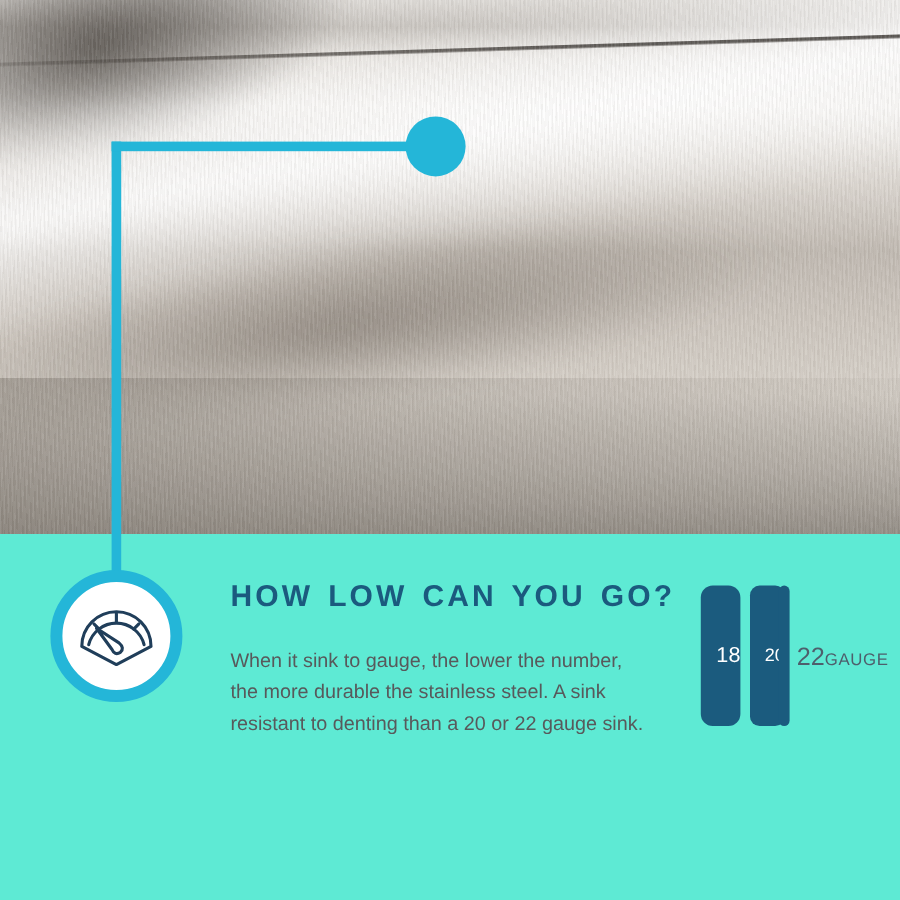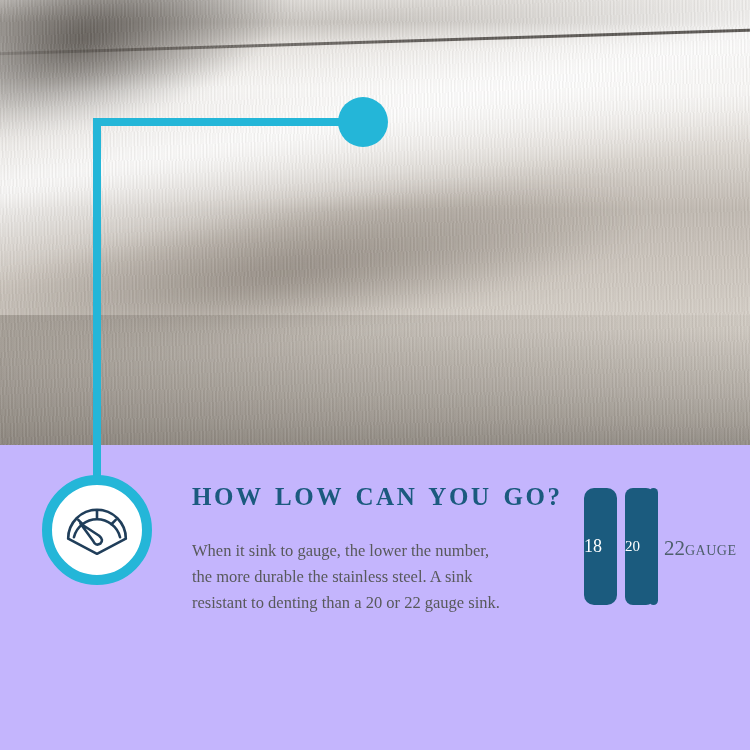--- a/index.html
+++ b/index.html
@@ -1,18 +1,18 @@
 <!DOCTYPE html>
 <html><head>
 <meta charset="utf-8">
 <style>
   html,body { margin:0; padding:0; background:#fff; }
   .canvas {
     position:relative; width:750px; height:750px; overflow:hidden;
-    background:#c4b5fd; font-family:Liberation Serif, serif;
+    background:#5eead4; font-family:Liberation Sans, sans-serif;
   }
 
   
   .photo {
     position:absolute; left:0; top:0; width:750px; height:445px; overflow:hidden;
     background:linear-gradient(180deg,
       #dedbd7 0%, #c9c5c0 5%, #e9e6e2 11%, #f5f3f0 20%,
       #dcd7d1 34%, #c0b9b1 47%, #ccc5bd 60%, #d6d0c8 74%,
       #c4beb6 88%, #a9a39b 100%);
   }
@@ -64,21 +64,21 @@
   
   .heading {
     position:absolute; left:192px; top:483px; margin:0;
     font-size:25px; font-weight:700; letter-spacing:2.6px; word-spacing:3px;
     color:var(--navy); white-space:nowrap;
   }
   .paragraph { position:absolute; left:192px; top:538px; color:var(--body); font-size:16.5px; }
   .paragraph .pline { line-height:26px; white-space:nowrap; }
 
   
-  .bar { position:absolute; background:var(--barblue); display:flex; align-items:center; justify-content:flex-start; }
+  .bar { position:absolute; background:var(--barblue); display:flex; align-items:center; justify-content:flex-end; }
   .bar-18 { left:584px; top:488px; width:33px; height:117px; border-radius:10px; }
   .bar-20 { left:625px; top:488px; width:29px; height:117px; border-radius:8px; }
   .bar-22 { left:649px; top:488px; width:9px;  height:117px; border-radius:5px; }
   .bar-num { color:#fff; font-size:18px; }
   .bar-20 .bar-num { font-size:15px; }
   .bar-side-label { position:absolute; left:664px; top:536px; color:var(--slate); white-space:nowrap; }
   .bar-side-label .num  { font-size:21px; }
   .bar-side-label .unit { font-size:14px; letter-spacing:0.5px; }
 
   

